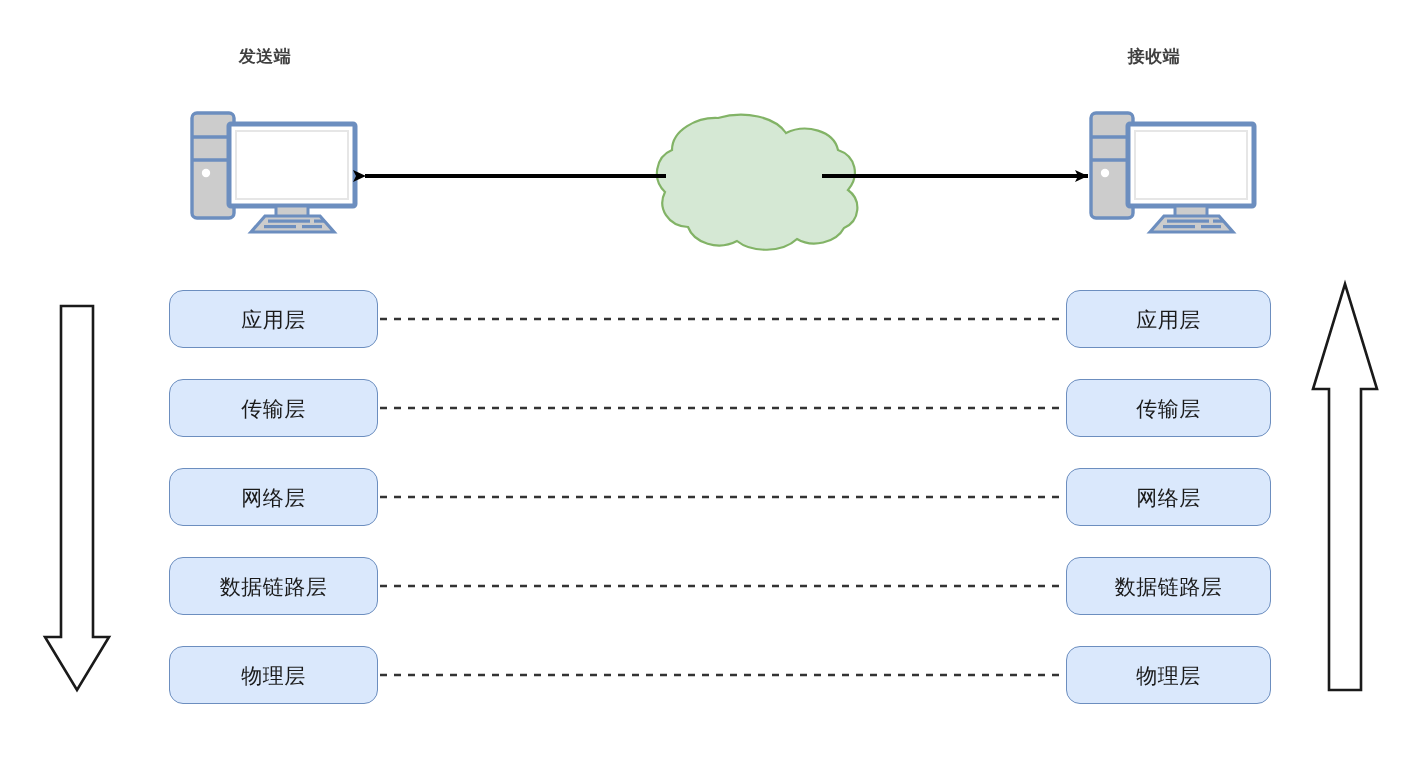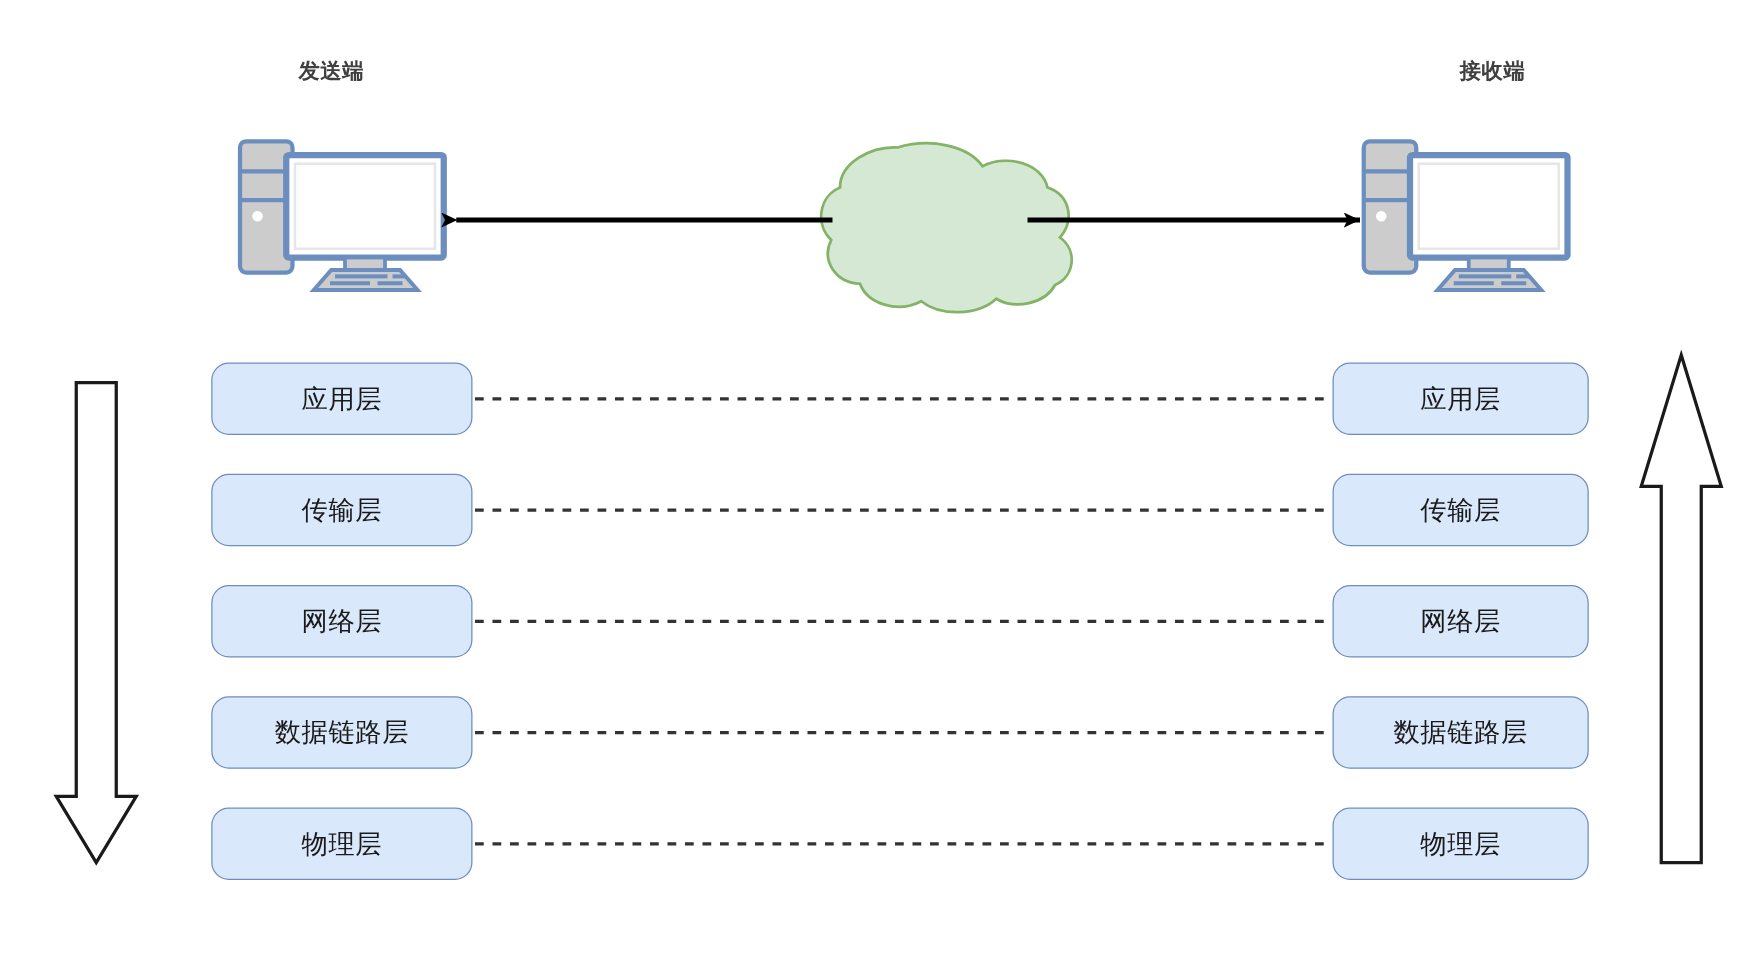--- a/index.html
+++ b/index.html
@@ -24,21 +24,21 @@
   .endpoint-title {
     position: absolute;
     font-size: 17px;
     font-weight: bold;
     color: #404040;
     text-align: center;
     white-space: nowrap;
     letter-spacing: 0.5px;
   }
   #title-sender  { left: 185px; top: 45px; width: 160px; }
-  #title-receiver{ left: 1114px; top: 45px; width: 160px; }
+  #title-receiver{ left: 1074px; top: 45px; width: 160px; }
 
   .layer-box {
     position: absolute;
     box-sizing: border-box;
     height: 58px;
     background: #dae8fc;
     border: 1.6px solid #6c8ebf;
     border-radius: 14px;
     display: flex;
     align-items: center;

